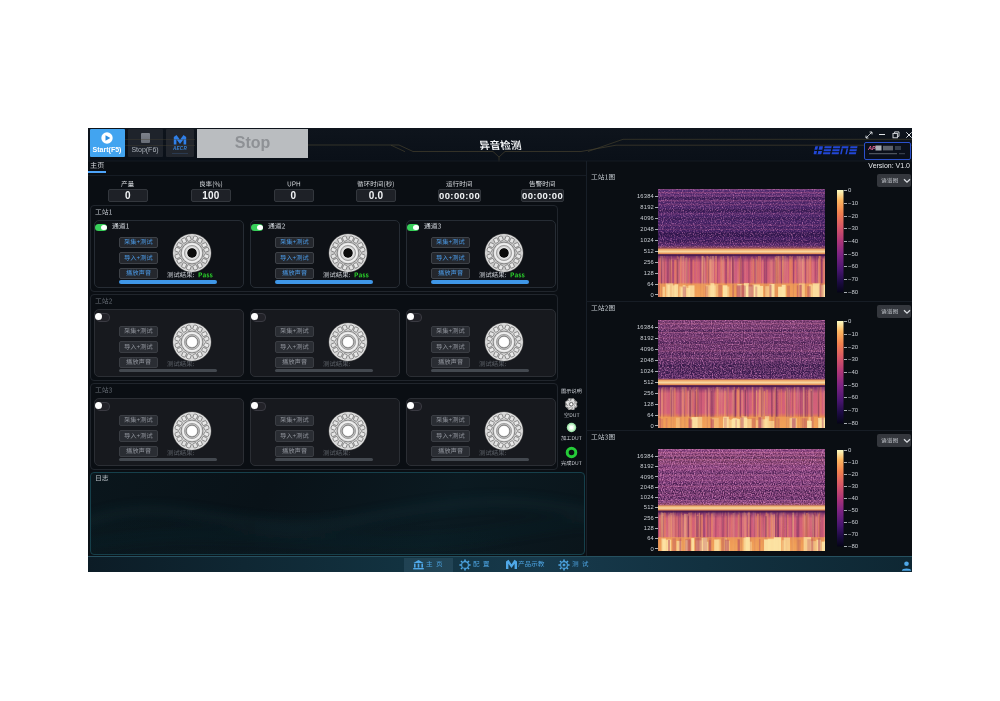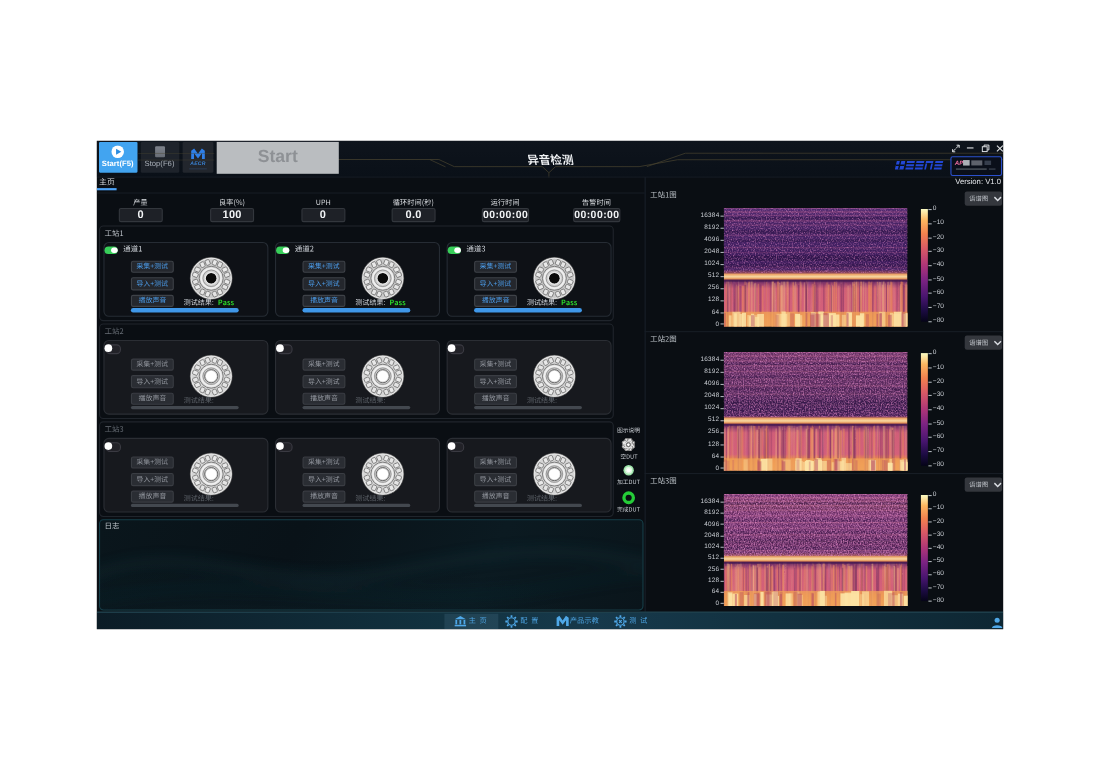--- a/index.html
+++ b/index.html
@@ -23,21 +23,21 @@
       <path d="M0.8 10.5 V3 L3.5 1 L7 5.8 L10.5 1 L13.2 3 V10.5 H10.6 V5.3 L7 10 L3.4 5.3 V10.5 Z" fill="#2f7fe8"></path>
     </svg>
     <div style="position:absolute;left:80px;top:18.2px;width:24px;text-align:center;font:italic bold 4.6px 'Liberation Sans',sans-serif;color:#3a83d6;letter-spacing:0.3px">AECR</div>
     <div style="position:absolute;left:84px;top:24.6px;width:16px;height:1px;background:#2a3a50"></div>
     <svg width="70" height="20" style="position:absolute;left:37px;top:0">
       <g stroke="#4a4430" stroke-width="0.8" opacity="0.45">
         <path d="M0 11.5 H70 M0 17.5 H70"></path>
       </g>
     </svg>
     <div style="position:absolute;left:109px;top:0.5px;width:111px;height:29.5px;background:#babdc0"></div>
-    <div style="position:absolute;left:109px;top:6px;width:111px;text-align:center;font:bold 16px 'Liberation Sans',sans-serif;color:#8e9195">Start</div>
+    <div style="position:absolute;left:109px;top:6px;width:111px;text-align:center;font:bold 16px 'Liberation Sans',sans-serif;color:#8e9195">Stop</div>
     <div style="position:absolute;left:392.0px;top:10.5px;line-height:0"><svg width="44.0" height="13.1" style="overflow:visible;">
         <g transform="translate(0,10.08) scale(0.010500,-0.010500) skewX(-10)" fill="#f2f4f6">
           <use href="#g0" x="0"></use>
           <use href="#g1" x="1000"></use>
           <use href="#g2" x="2000"></use>
           <use href="#g3" x="3000"></use>
         </g>
       </svg></div>
     <svg width="8" height="8" style="position:absolute;left:777px;top:3.2px">
       <g stroke="#dfe2e5" stroke-width="0.9" fill="none">

